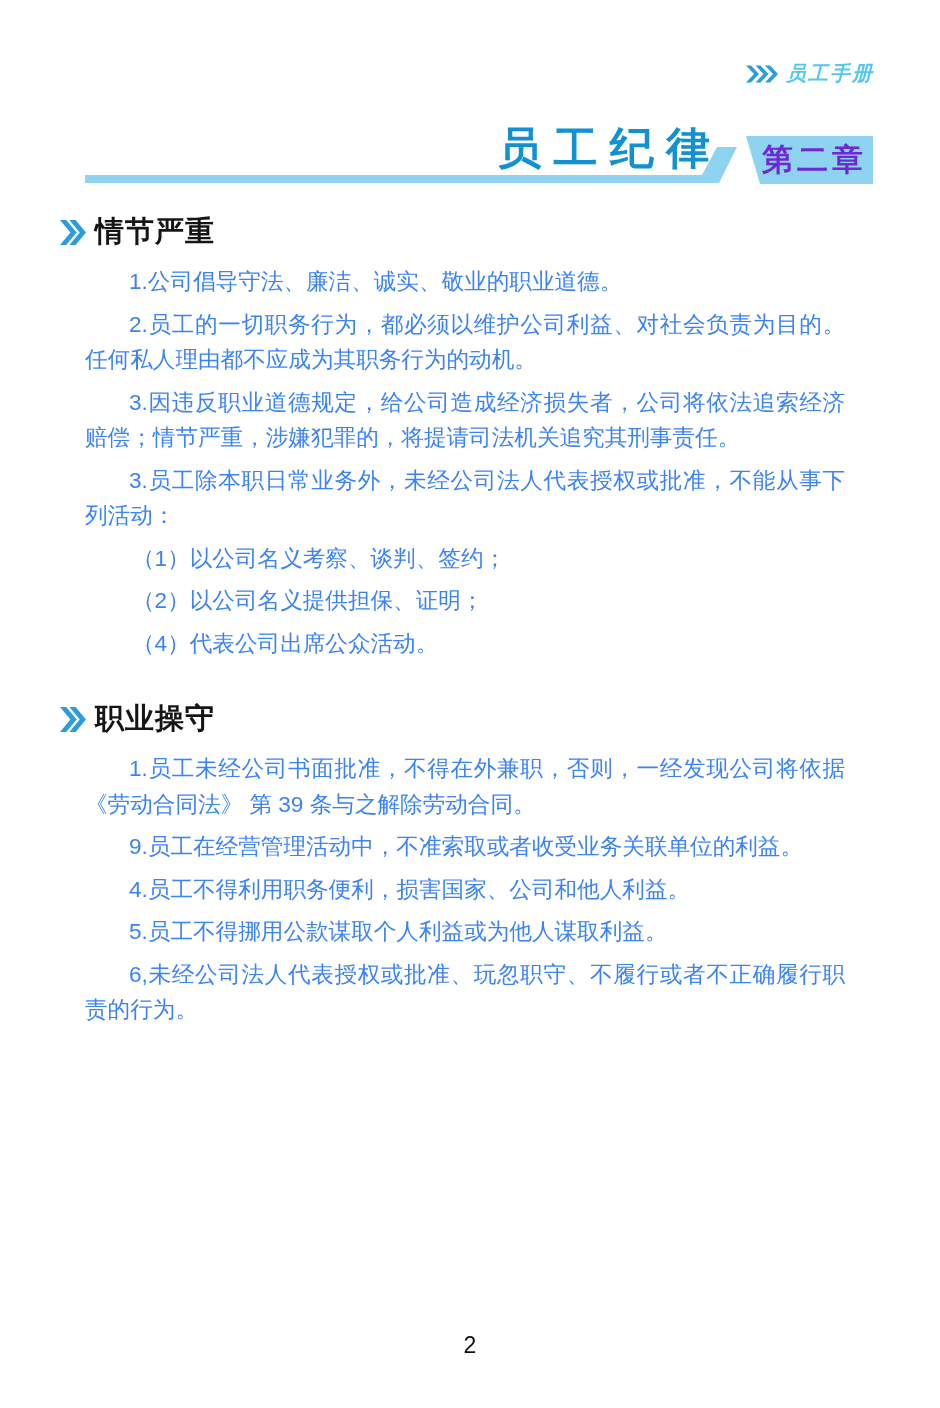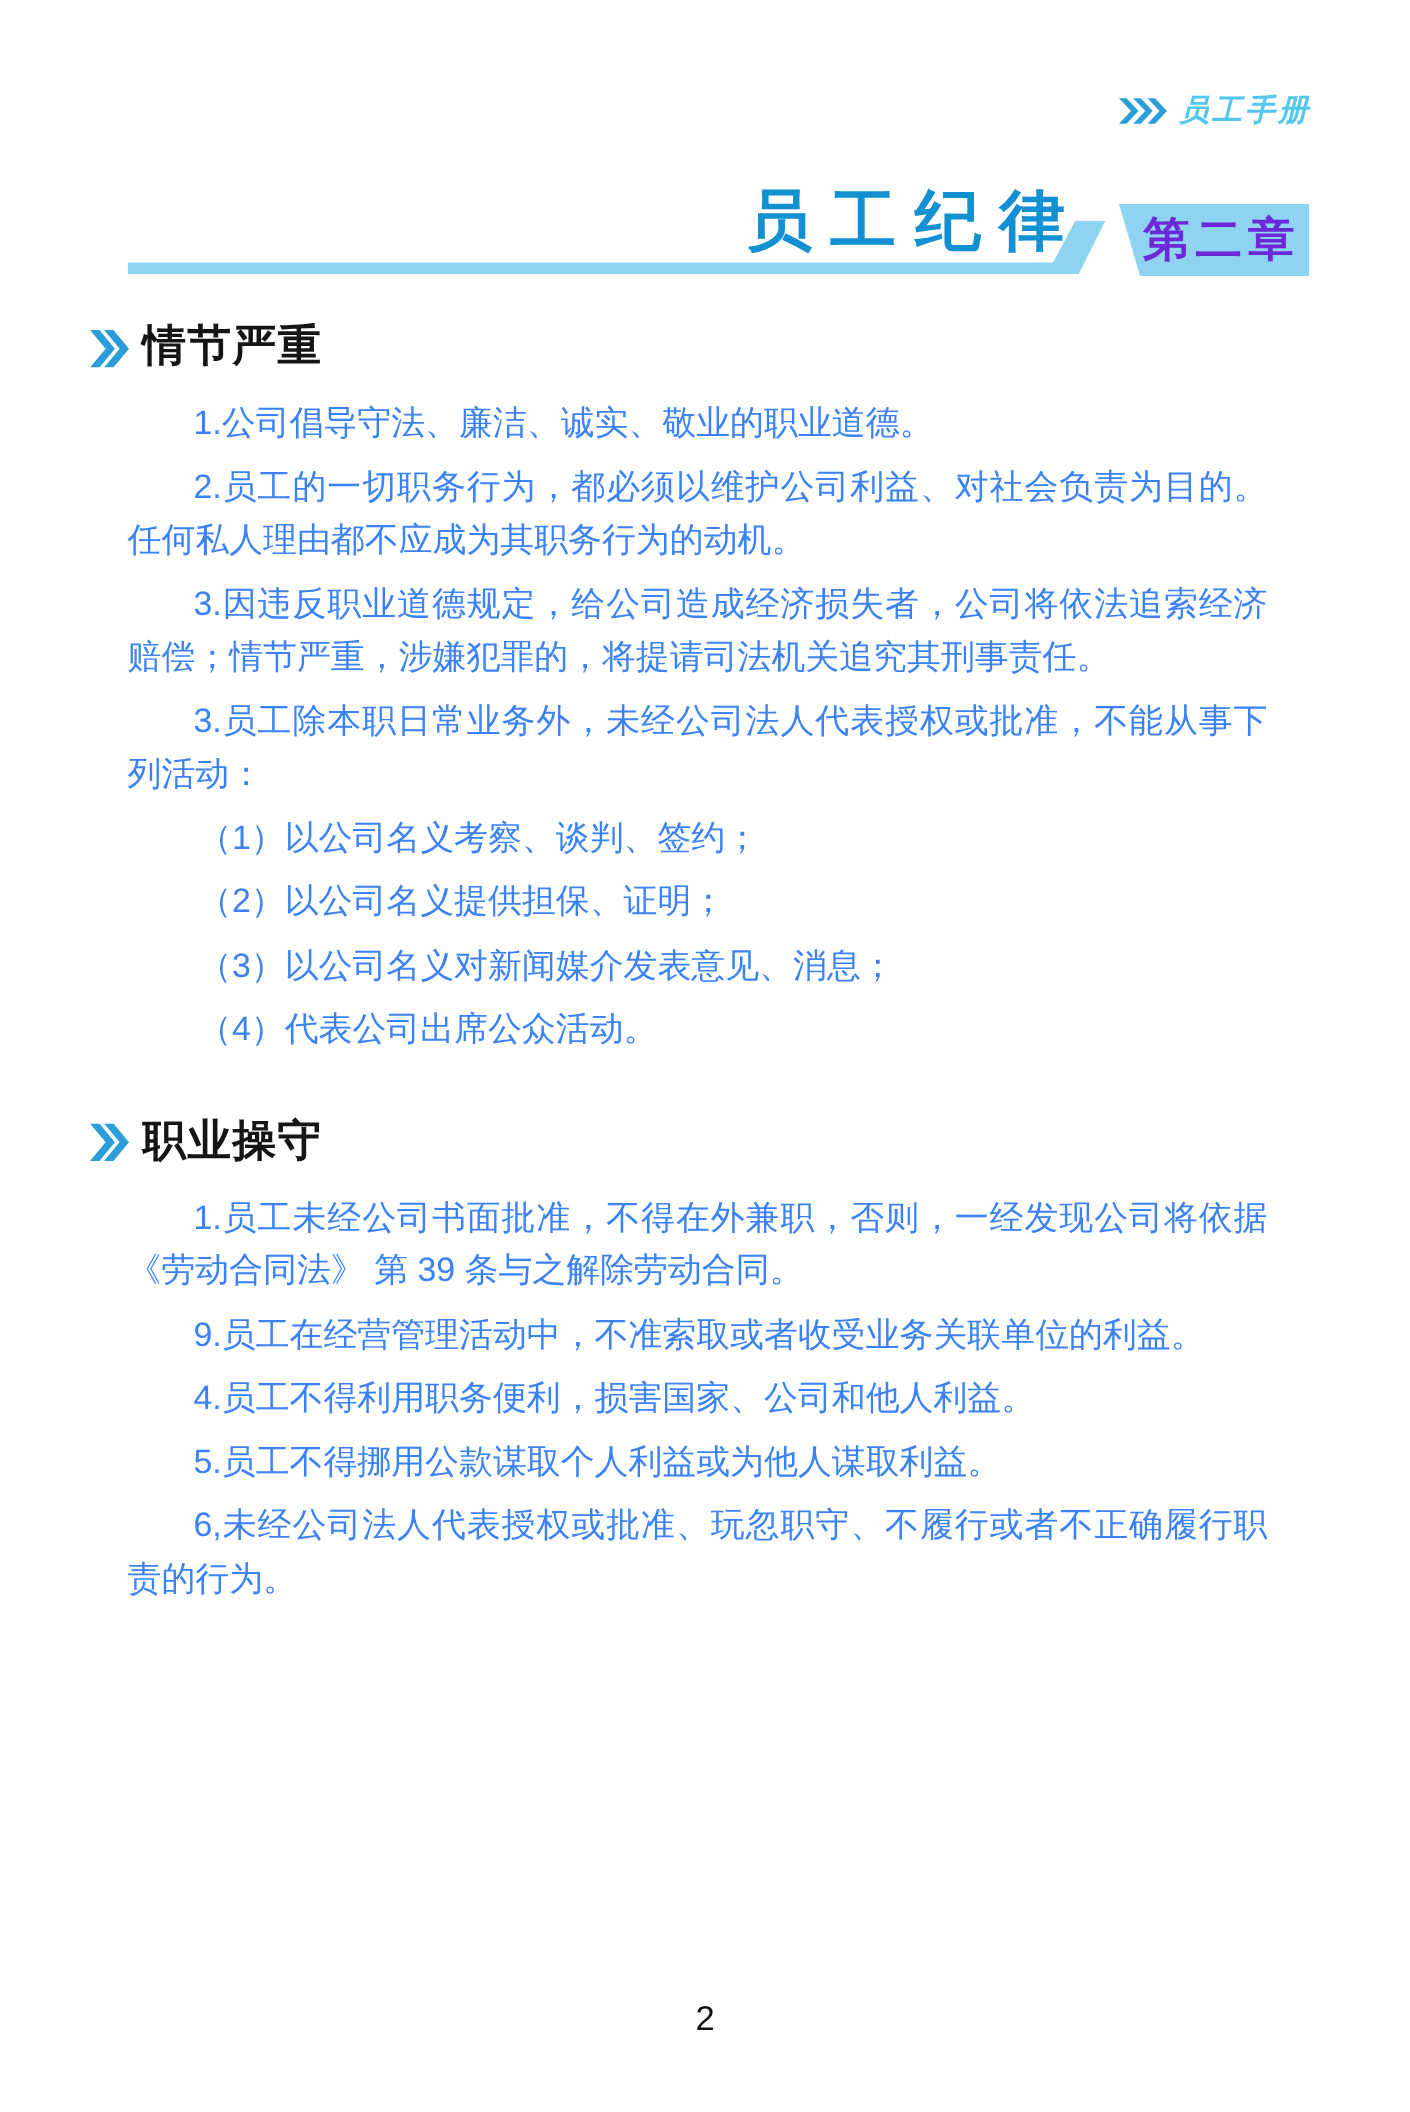--- a/index.html
+++ b/index.html
@@ -77,21 +77,20 @@
           <path fill="currentColor" d="M9 0h6l10 12L15 24H9l10-12z"></path>
         </svg>
         <h2>情节严重</h2>
       </div>
       <p class="para">1.公司倡导守法、廉洁、诚实、敬业的职业道德。</p>
       <p class="para">2.员工的一切职务行为，都必须以维护公司利益、对社会负责为目的。任何私人理由都不应成为其职务行为的动机。</p>
       <p class="para">3.因违反职业道德规定，给公司造成经济损失者，公司将依法追索经济赔偿；情节严重，涉嫌犯罪的，将提请司法机关追究其刑事责任。</p>
       <p class="para">3.员工除本职日常业务外，未经公司法人代表授权或批准，不能从事下列活动：</p>
       <p class="para sub">（1）以公司名义考察、谈判、签约；</p>
       <p class="para sub">（2）以公司名义提供担保、证明；</p>
-      <p class="para sub">（3）以公司名义对新闻媒介发表意见、消息；</p>
       <p class="para sub">（4）代表公司出席公众活动。</p>
     </section>
 
     <section class="section">
       <div class="sec-heading">
         <svg class="chev" width="26" height="25" viewBox="0 0 25 24" aria-hidden="true">
           <path fill="currentColor" d="M0 0h6l10 12L6 24H0l10-12z"></path>
           <path fill="currentColor" d="M9 0h6l10 12L15 24H9l10-12z"></path>
         </svg>
         <h2>职业操守</h2>

